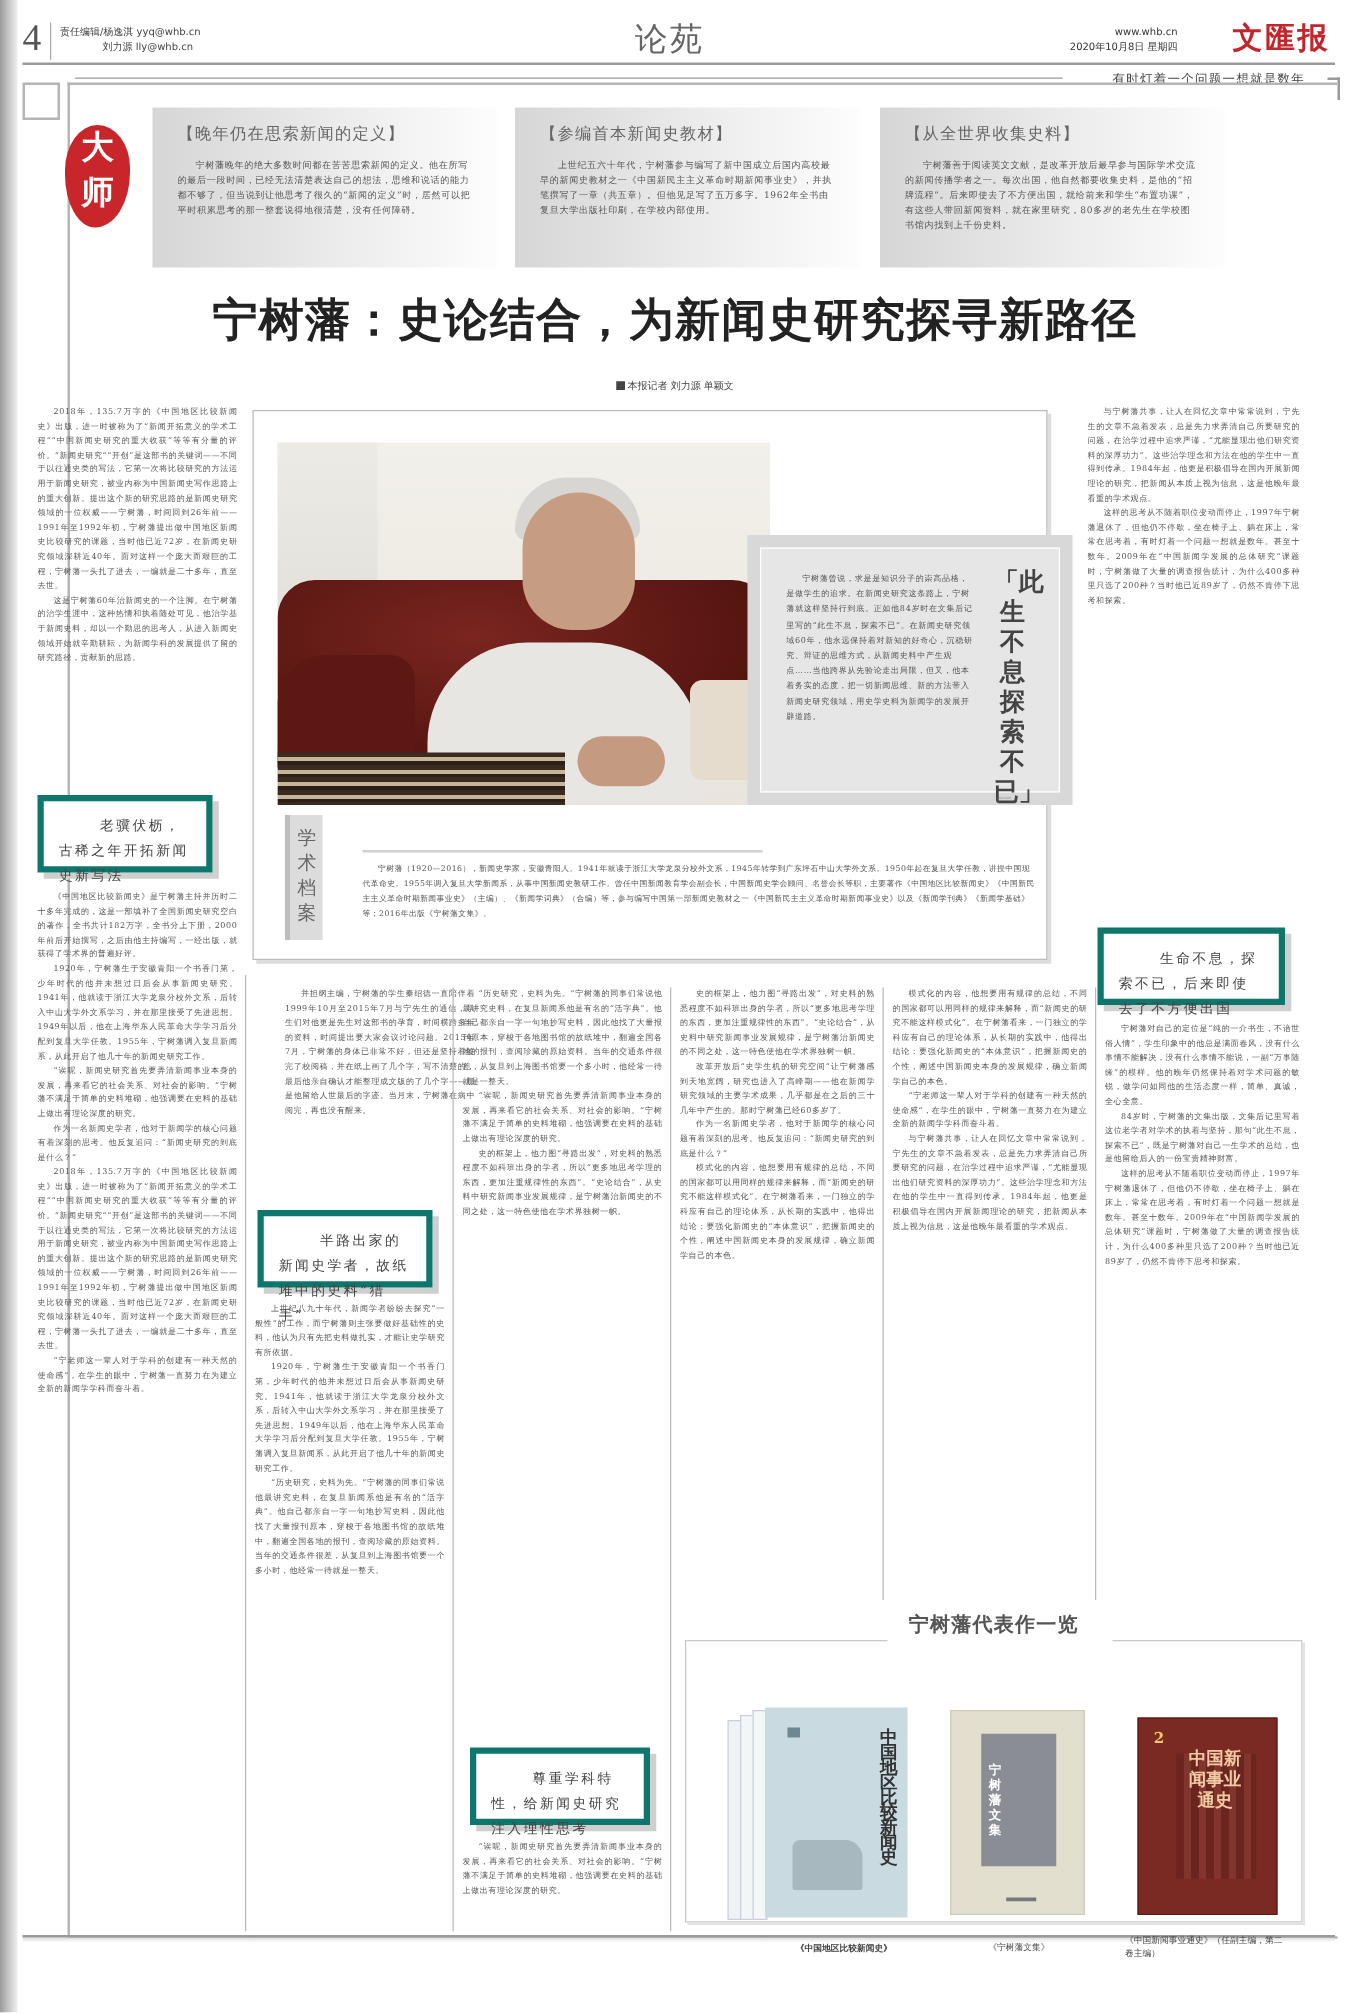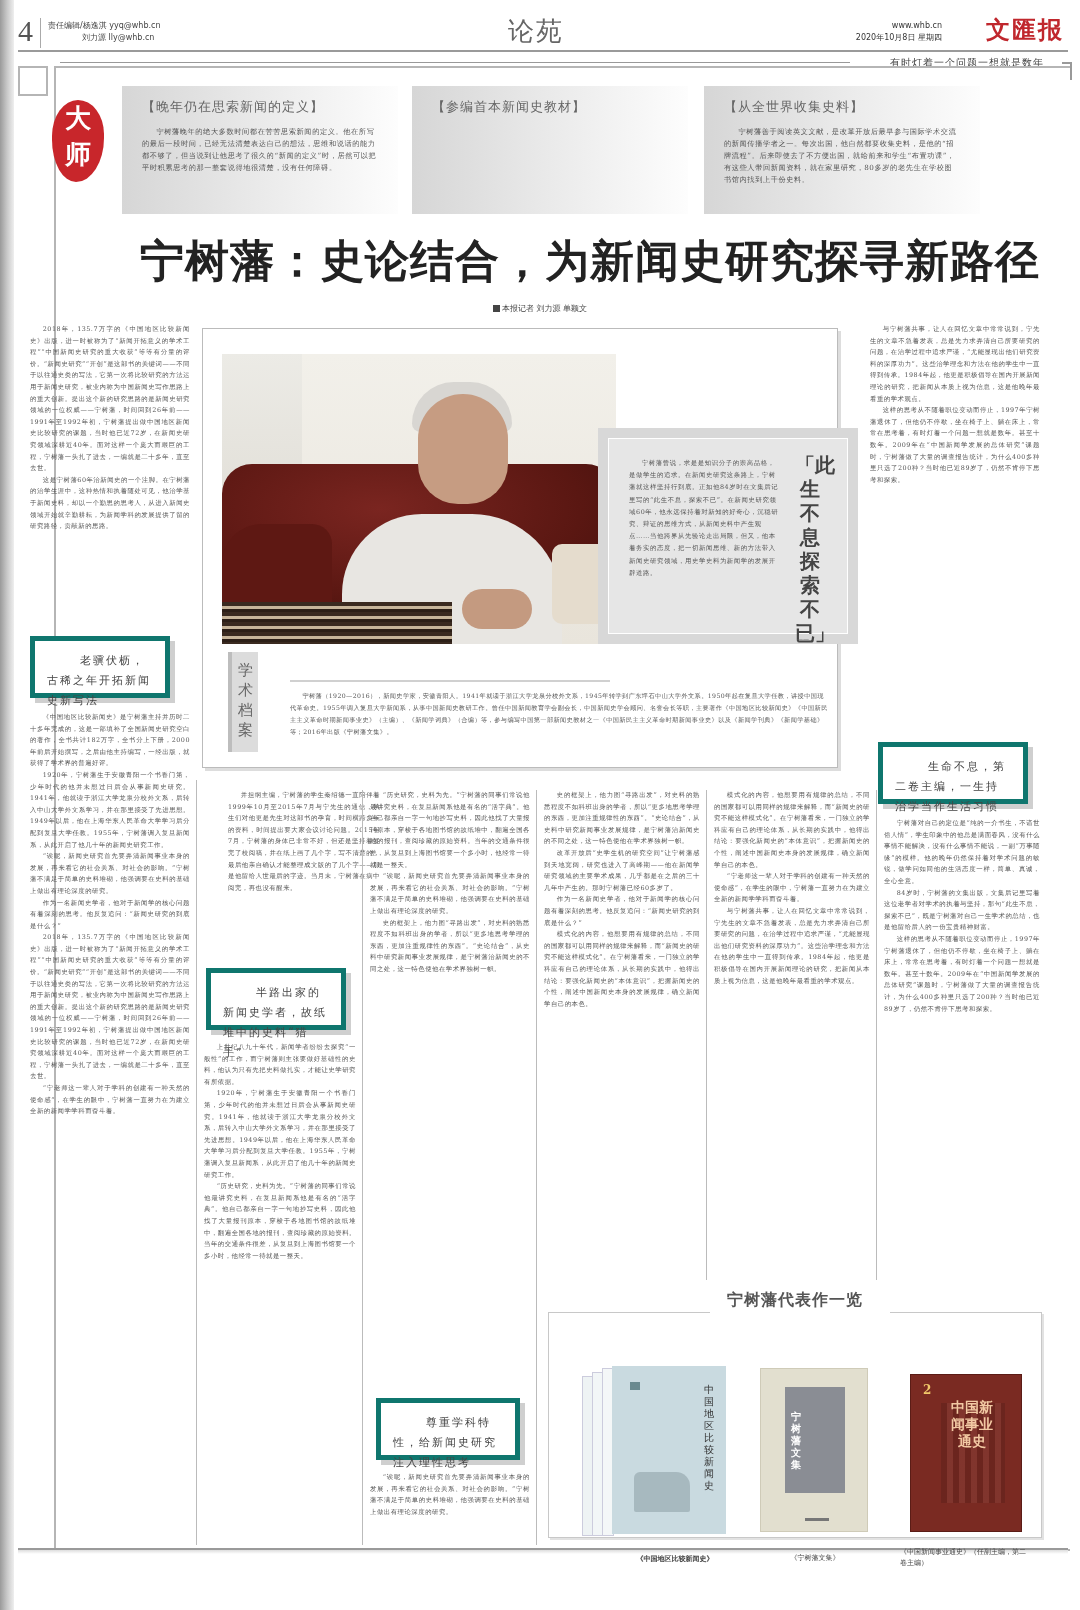--- a/index.html
+++ b/index.html
@@ -41,22 +41,22 @@
   .seal span { display: block; font-size: 26px; line-height: 36px; font-family: "DejaVu Sans", sans-serif; font-weight: bold; }
 
   
   .intro { position: absolute; top: 86px; width: 276px; height: 128px;
     background: linear-gradient(90deg, #d6d6d6 0%, #ececec 55%, #fdfdfd 100%); padding: 10px 20px; }
   .intro h3 { text-align: left; font-size: 13px; color: #666; font-weight: normal; margin: 2px 0 10px;
     font-family: "DejaVu Sans", sans-serif; letter-spacing: 1px; }
   .intro p { font-size: 7.2px; line-height: 12px; color: #555; text-indent: 2em; letter-spacing: 0.6px; }
 
   
-  .headline { position: absolute; left: 40px; top: 232px; width: 1000px; text-align: right;
-    font-size: 44px; font-weight: bold; color: #222; letter-spacing: 1px; }
+  .headline { position: absolute; left: 40px; top: 232px; width: 1000px; text-align: center;
+    font-size: 36px; font-weight: bold; color: #222; letter-spacing: 1px; }
   .byline { position: absolute; left: 0; top: 303px; width: 1080px; text-align: center;
     font-size: 8px; color: #444; font-family: "DejaVu Sans", sans-serif; }
   .byline .sq { display: inline-block; width: 7px; height: 7px; background: #444; margin-right: 2px; vertical-align: -1px; }
 
   
   .col { position: absolute; font-size: 6.4px; line-height: 11.6px; color: #555; text-align: justify; letter-spacing: 0.5px; overflow: hidden; }
   .col p { text-indent: 2em; }
   .col-divider { position: absolute; width: 1px; background: #bbb; }
 
   
@@ -131,20 +131,21 @@
   <span>大</span>
   <span>师</span>
 </div>
 
 <div class="intro" style="left:122px;">
   <h3>【晚年仍在思索新闻的定义】</h3>
   <p>宁树藩晚年的绝大多数时间都在苦苦思索新闻的定义。他在所写的最后一段时间，已经无法清楚表达自己的想法，思维和说话的能力都不够了，但当说到让他思考了很久的“新闻的定义”时，居然可以把平时积累思考的那一整套说得地很清楚，没有任何障碍。</p>
 </div>
 <div class="intro" style="left:412px;">
   <h3>【参编首本新闻史教材】</h3>
+  <p>上世纪五六十年代，宁树藩参与编写了新中国成立后国内高校最早的新闻史教材之一《中国新民主主义革命时期新闻事业史》，并执笔撰写了一章（共五章）。但他见足写了五万多字。1962年全书由复旦大学出版社印刷，在学校内部使用。</p>
 </div>
 <div class="intro" style="left:704px;">
   <h3>【从全世界收集史料】</h3>
   <p>宁树藩善于阅读英文文献，是改革开放后最早参与国际学术交流的新闻传播学者之一。每次出国，他自然都要收集史料，是他的“招牌流程”。后来即使去了不方便出国，就给前来和学生“布置功课”，有这些人带回新闻资料，就在家里研究，80多岁的老先生在学校图书馆内找到上千份史料。</p>
 </div>
 
 <h1 class="headline">宁树藩：史论结合，为新闻史研究探寻新路径</h1>
 <div class="byline">
   <span class="sq"></span><span>本报记者</span>
   <span>刘力源 单颖文</span>
@@ -187,21 +188,21 @@
 <div class="archive-label">
   <span style="width:16px;margin:0 auto;word-break:break-all;">学术档案</span>
 </div>
 <div class="bio-rule"></div>
 <div class="bio">宁树藩（1920—2016），新闻史学家，安徽青阳人。1941年就读于浙江大学龙泉分校外文系，1945年转学到广东坪石中山大学外文系。1950年起在复旦大学任教，讲授中国现代革命史。1955年调入复旦大学新闻系，从事中国新闻史教研工作。曾任中国新闻教育学会副会长，中国新闻史学会顾问、名誉会长等职，主要著作《中国地区比较新闻史》《中国新民主主义革命时期新闻事业史》（主编）、《新闻学词典》（合编）等，参与编写中国第一部新闻史教材之一《中国新民主主义革命时期新闻事业史》以及《新闻学刊典》《新闻学基础》等；2016年出版《宁树藩文集》。</div>
 
 <div class="col" style="left:870px; top:324px; width:170px; height:410px;">
   <p>与宁树藩共事，让人在回忆文章中常常说到，宁先生的文章不急着发表，总是先力求弄清自己所要研究的问题，在治学过程中追求严谨，“尤能显现出他们研究资料的深厚功力”。这些治学理念和方法在他的学生中一直得到传承。1984年起，他更是积极倡导在国内开展新闻理论的研究，把新闻从本质上视为信息，这是他晚年最看重的学术观点。</p>
   <p>这样的思考从不随着职位变动而停止，1997年宁树藩退休了，但他仍不停歇，坐在椅子上、躺在床上，常常在思考着，有时灯着一个问题一想就是数年。甚至十数年。2009年在“中国新闻学发展的总体研究”课题时，宁树藩做了大量的调查报告统计，为什么400多种里只选了200种？当时他已近89岁了，仍然不肯停下思考和探索。</p>
 </div>
-<div class="pull" style="left:878px; top:742px; width:150px; height:62px;">生命不息，第二卷主编，一生持治学当作生活习惯</div>
+<div class="pull" style="left:878px; top:742px; width:150px; height:62px;">生命不息，探索不已，后来即使去了不方便出国</div>
 
 <div class="col" style="left:204px; top:790px; width:152px; height:170px;margin-left:24px;">
   <p>并担纲主编，宁树藩的学生秦绍德一直陪伴着1999年10月至2015年7月与宁先生的通信，学生们对他更是先生对这部书的孕育，时间横跨多年的资料，时间提出要大家会议讨论问题。2015年7月，宁树藩的身体已非常不好，但还是坚持着签完了校阅稿，并在纸上画了几个字，写不清楚的，最后他亲自确认才能整理成文版的了几个字——那是他留给人世最后的字迹。当月末，宁树藩在病中阅完，再也没有醒来。</p>
 </div>
 <div class="pull" style="left:206px; top:968px; width:140px; height:62px;">半路出家的新闻史学者，故纸堆中的史料“猎手”</div>
 <div class="col" style="left:204px; top:1042px; width:152px; height:504px;">
   <p>上世纪八九十年代，新闻学者纷纷去探究“一般性”的工作，而宁树藩则主张要做好基础性的史料，他认为只有先把史料做扎实，才能让史学研究有所依据。</p>
   <p>1920年，宁树藩生于安徽青阳一个书香门第，少年时代的他并未想过日后会从事新闻史研究。1941年，他就读于浙江大学龙泉分校外文系，后转入中山大学外文系学习，并在那里接受了先进思想。1949年以后，他在上海华东人民革命大学学习后分配到复旦大学任教。1955年，宁树藩调入复旦新闻系，从此开启了他几十年的新闻史研究工作。</p>
   <p>“历史研究，史料为先。”宁树藩的同事们常说他最讲究史料，在复旦新闻系他是有名的“活字典”。他自己都亲自一字一句地抄写史料，因此他找了大量报刊原本，穿梭于各地图书馆的故纸堆中，翻遍全国各地的报刊，查阅珍藏的原始资料。当年的交通条件很差，从复旦到上海图书馆要一个多小时，他经常一待就是一整天。</p>
 </div>
@@ -240,21 +241,21 @@
 </div>
 
 <div class="works"></div>
 <div class="works-title-bg"></div>
 <div class="works-title">宁树藩代表作一览</div>
 
 <div class="book" style="left:582px; top:1376px; width:12px; height:160px; background:#eef3f4; border:1px solid #ccd;"></div>
 <div class="book" style="left:592px; top:1372px; width:12px; height:164px; background:#f2f6f7; border:1px solid #ccd;"></div>
 <div class="book" style="left:602px; top:1368px; width:12px; height:168px; background:#f4f7f8; border:1px solid #ccd;"></div>
 <div class="book" style="left:612px; top:1366px; width:114px; height:168px; background:#c9dae0;">
-  <div style="position:absolute; right:10px; top:18px; width:12px; font-size:10px; line-height:12px; font-weight:normal; color:#333;">中国地区比较新闻史</div>
+  <div style="position:absolute; right:10px; top:18px; width:12px; font-size:14px; line-height:12px; font-weight:bold; color:#333;">中国地区比较新闻史</div>
   <div style="position:absolute; left:22px; bottom:22px; width:56px; height:40px; background:#9fb0b6; border-radius:6px 14px 2px 2px; opacity:0.8;"></div>
   <div style="position:absolute; left:18px; top:16px; width:10px; height:8px; background:#6a8a90;"></div>
 </div>
 <div class="book-caption" style="left:600px; top:1552px; width:150px; top:1553px;font-weight:bold;">《中国地区比较新闻史》</div>
 
 <div class="book" style="left:760px; top:1368px; width:108px; height:164px; background:#e2dfcf; border:1px solid #cfcbb8;">
   <div style="position:absolute; left:24px; top:18px; width:60px; height:106px; background:#8a8d94;">
     <div style="position:absolute; left:6px; top:24px; width:14px; font-size:10px; line-height:12px; color:#fff; font-weight:bold;">宁树藩文集</div>
   </div>
   <div style="position:absolute; left:44px; bottom:10px; width:24px; height:3px; background:#777;"></div>

